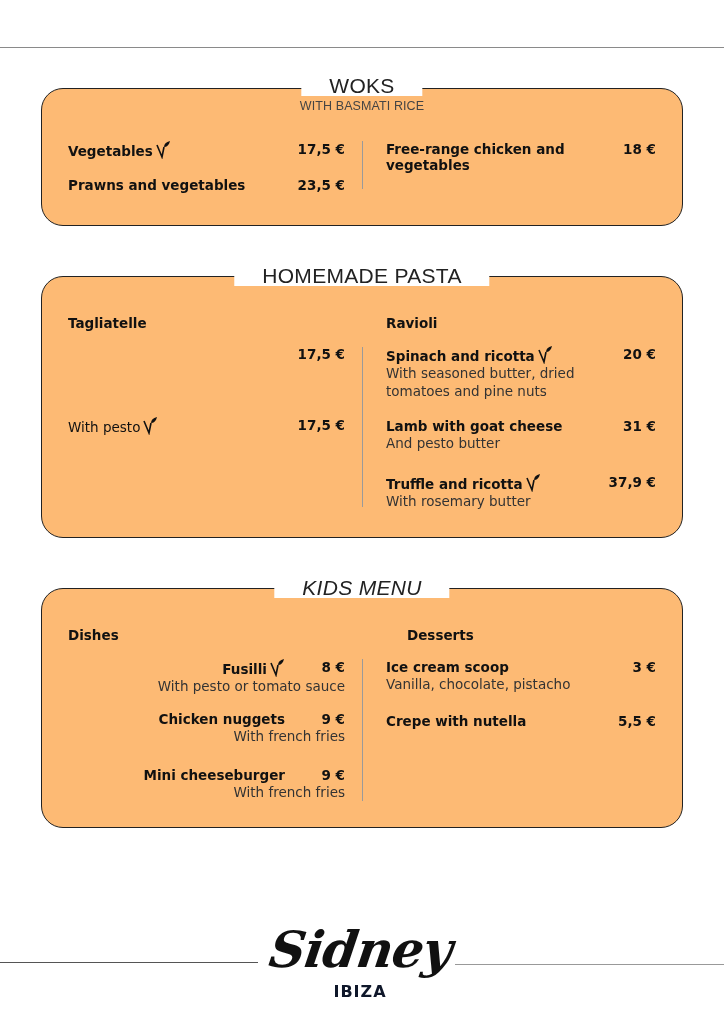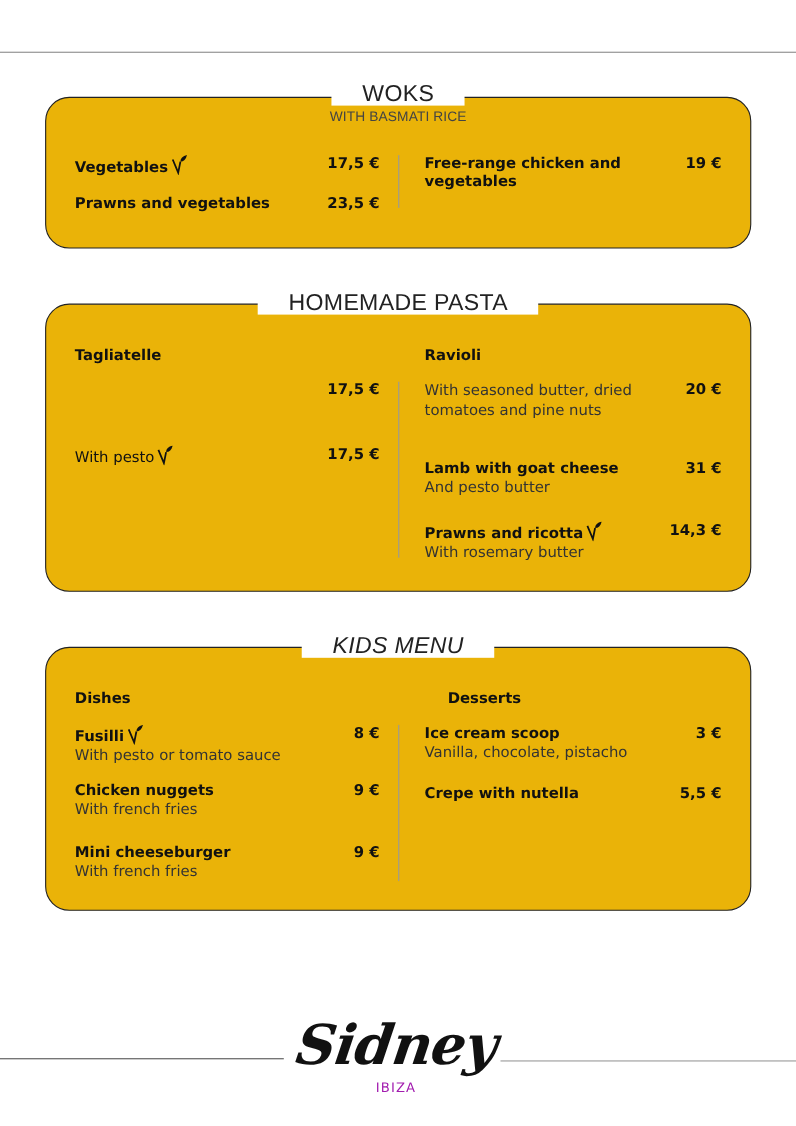--- a/index.html
+++ b/index.html
@@ -4,21 +4,21 @@
 <style>
   * { box-sizing: border-box; margin: 0; padding: 0; }
   html, body { width: 724px; height: 1024px; background: #ffffff; overflow: hidden; }
   body { position: relative; font-family: "DejaVu Sans", sans-serif; color: #111; }
 
   .top-rule { position: absolute; left: 0; right: 0; top: 47px; height: 0; border-top: 1.5px solid #8a8a8a; }
 
   .box {
     position: absolute; left: 41px; width: 642px;
     border: 1.5px solid #222; border-radius: 22px;
-    background: #eab308;
+    background: #fdba74;
     padding-left: 28px;
   }
   .box-title {
     position: absolute; left: 50%; transform: translateX(-50%);
     background: #fff; padding: 0 28px;
     font-family: "Liberation Sans", sans-serif; font-weight: 300;
     font-size: 21px; letter-spacing: 0.3px; color: #222; white-space: nowrap;
     text-align: center; line-height: 1;
   }
   .box-subtitle {
@@ -56,22 +56,22 @@
   .footer-rule-left { position: absolute; left: 0; width: 258px; top: 962px; border-top: 1.5px solid #555; }
   .footer-rule-right { position: absolute; left: 455px; right: 0; top: 964px; border-top: 1.5px solid #999; }
   .logo { position: absolute; left: 270px; top: 920px; width: 180px; height: 85px; text-align: center; }
   .logo-script {
     font-family: "DejaVu Serif", serif; font-style: italic; font-weight: bold;
     font-size: 50px; line-height: 60px; color: #111; letter-spacing: -1px;
     display: block; transform: skewX(-8deg);
   }
   .logo-sub {
     position: absolute; left: 0; right: 0; top: 62px;
-    font-family: "DejaVu Sans", sans-serif; font-weight: normal; font-size: 12px;
-    letter-spacing: 1px; color: #a21caf;
+    font-family: "DejaVu Sans", sans-serif; font-weight: bold; font-size: 16px;
+    letter-spacing: 1px; color: #0f172a;
   }
 </style>
 </head>
 <body>
 
 <div class="top-rule"></div>
 
 <section class="box" style="top:88px; height:138px;">
   <div class="box-title" style="top:-14px;">WOKS</div>
   <div class="box-subtitle" style="top:10px;">WITH BASMATI RICE</div>
@@ -88,70 +88,74 @@
       <span class="item-name">Prawns and vegetables</span>
       <span class="item-price">23,5 €</span>
     </div>
   </div>
 
   <div class="divider" style="top:52px; height:48px;"></div>
 
   <div class="col right" style="top:52px; height:60px;">
     <div class="item" style="top:0;">
       <span class="item-name" style="width:190px; padding-right:0;">Free-range chicken and vegetables</span>
-      <span class="item-price">19 €</span>
+      <span class="item-price">18 €</span>
     </div>
   </div>
 </section>
 
 <section class="box" style="top:276px; height:262px;">
   <div class="box-title" style="top:-12px;">HOMEMADE PASTA</div>
 
   <div class="col left" style="top:38px; height:200px;">
     <div class="cat-heading" style="top:0;">Tagliatelle</div>
     <div class="item" style="top:31px;">
       <span class="item-price">17,5 €</span>
     </div>
-    <div class="item" style="top:90px;">
+    <div class="item" style="top:102px;">
       <span class="item-name" style="font-weight:normal;"><span>With pesto</span><svg class="leaf" viewBox="0 0 16 18">
             <path d="M2 4 L7 16 L9 6" fill="none" stroke="#111" stroke-width="1.6"></path>
             <path d="M9 6 C9 3 11 1 15 0 C14 4 12 6 9 6 Z" fill="#111"></path>
           </svg></span>
       <span class="item-price">17,5 €</span>
     </div>
   </div>
 
   <div class="divider" style="top:70px; height:160px;"></div>
 
   <div class="col right" style="top:38px; height:200px;">
     <div class="cat-heading" style="top:0;">Ravioli</div>
     <div class="item" style="top:31px;">
+      <span class="item-name"><span>Spinach and ricotta</span><svg class="leaf" viewBox="0 0 16 18">
+            <path d="M2 4 L7 16 L9 6" fill="none" stroke="#111" stroke-width="1.6"></path>
+            <path d="M9 6 C9 3 11 1 15 0 C14 4 12 6 9 6 Z" fill="#111"></path>
+          </svg></span>
       <span class="item-desc" style="width:210px;">With seasoned butter, dried tomatoes and pine nuts</span>
       <span class="item-price">20 €</span>
     </div>
     <div class="item" style="top:103px;">
       <span class="item-name">Lamb with goat cheese</span>
       <span class="item-desc">And pesto butter</span>
       <span class="item-price">31 €</span>
     </div>
     <div class="item" style="top:159px;">
-      <span class="item-name"><span>Prawns and ricotta</span><svg class="leaf" viewBox="0 0 16 18">
+      <span class="item-name"><span>Truffle and ricotta</span><svg class="leaf" viewBox="0 0 16 18">
             <path d="M2 4 L7 16 L9 6" fill="none" stroke="#111" stroke-width="1.6"></path>
             <path d="M9 6 C9 3 11 1 15 0 C14 4 12 6 9 6 Z" fill="#111"></path>
           </svg></span>
       <span class="item-desc">With rosemary butter</span>
-      <span class="item-price">14,3 €</span>
+      <span class="item-price">37,9 €</span>
     </div>
   </div>
 </section>
 
 <section class="box" style="top:588px; height:240px;">
   <div class="box-title" style="top:-12px;font-style:italic;">KIDS MENU</div>
 
-  <div class="col left" style="top:38px; height:180px;">
+  <div class="col left" style="top:38px; height:180px;text-align:right;">
     <div class="cat-heading" style="top:0;">Dishes</div>
     <div class="item" style="top:32px;">
       <span class="item-name"><span>Fusilli</span><svg class="leaf" viewBox="0 0 16 18">
             <path d="M2 4 L7 16 L9 6" fill="none" stroke="#111" stroke-width="1.6"></path>
             <path d="M9 6 C9 3 11 1 15 0 C14 4 12 6 9 6 Z" fill="#111"></path>
           </svg></span>
       <span class="item-desc">With pesto or tomato sauce</span>
       <span class="item-price">8 €</span>
     </div>
     <div class="item" style="top:84px;">

